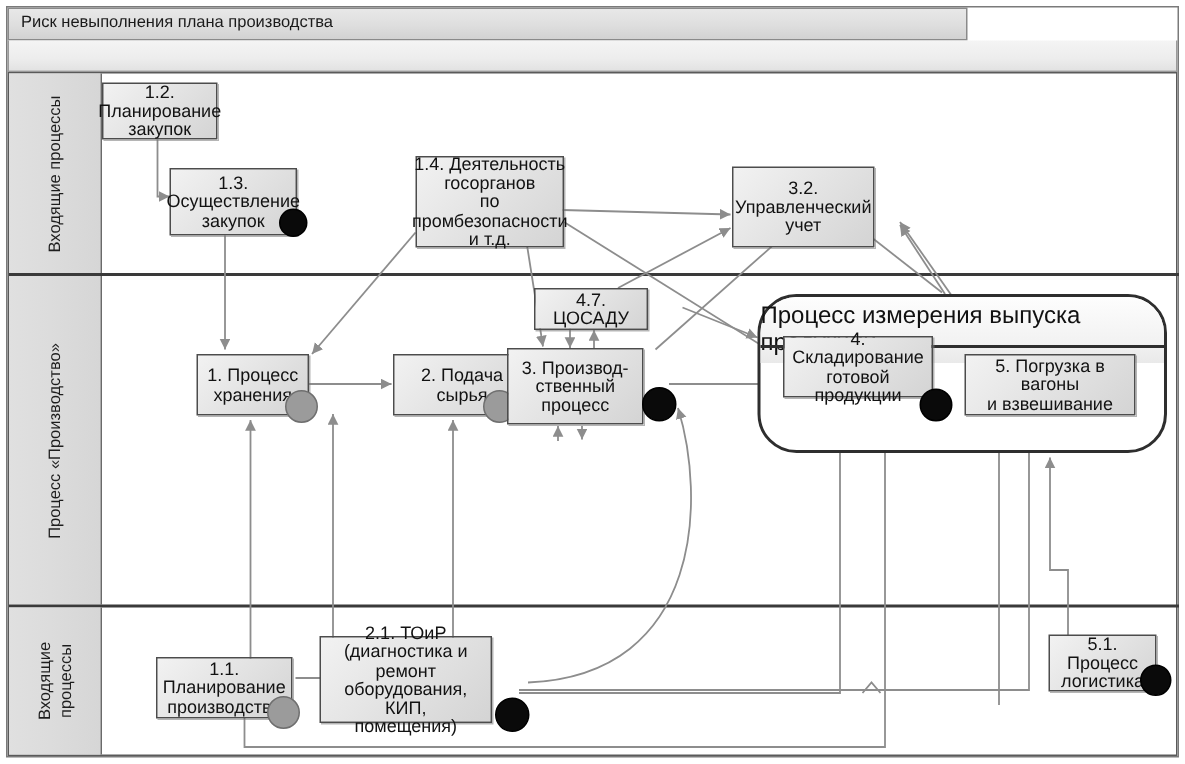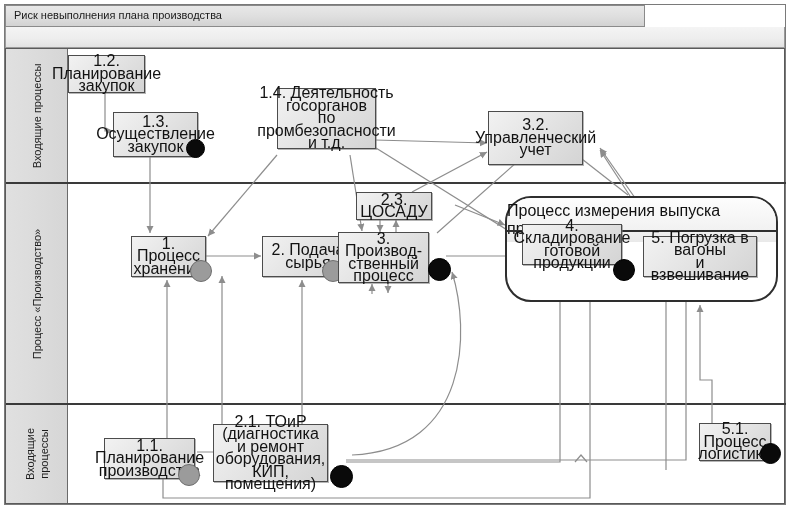--- a/index.html
+++ b/index.html
@@ -33,21 +33,21 @@
      white-space:nowrap;font-size:11px;color:#1d1d1d;text-align:center;}
   .lane-hdr .vtxt.two{line-height:14px;white-space:normal;width:120px;}
   .lane-sep{position:absolute;left:0;width:780px;height:0;
      border-top:2px solid #3a3a3a;}
 
   
   .node{position:absolute;box-sizing:border-box;border:1px solid #4c4c4c;
      background:linear-gradient(135deg,#f2f2f2 0%,#e6e6e6 40%,#d4d4d4 100%);
      box-shadow:1px 1px 0 rgba(120,120,120,.55);
      display:flex;align-items:center;justify-content:center;text-align:center;
-     font-size:16px;color:#121212;line-height:12.5px;padding:2px 3px;}
+     font-size:12px;color:#121212;line-height:12.5px;padding:2px 3px;}
   .node span{display:block;}
 
   
   .dot{position:absolute;border-radius:50%;box-sizing:border-box;}
   .dot.black{background:#0a0a0a;border:1px solid #000;}
   .dot.gray{background:#9b9b9b;border:1px solid #6f6f6f;}
 
   
   .subproc{position:absolute;box-sizing:border-box;border:2px solid #2e2e2e;
      border-radius:26px;background:#ffffff;}
@@ -160,30 +160,30 @@
 
   <div class="node" style="left:68px;top:55px;width:77px;height:38px;">
     <span>1.2.<br>Планирование<br>закупок</span>
   </div>
 
   <div class="node" style="left:113px;top:112px;width:85px;height:45px;">
     <span>1.3.<br>Осуществление<br>закупок</span>
   </div>
   <div class="dot black" style="left:186px;top:139px;width:19px;height:19px;"></div>
 
-  <div class="node" style="left:277px;top:88px;width:99px;height:61px;">
+  <div class="node" style="left:277px;top:104px;width:99px;height:61px;">
     <span>1.4. Деятельность<br>госорганов<br>по промбезопасности<br>и т.д.</span>
   </div>
 
   <div class="node" style="left:488px;top:111px;width:95px;height:54px;">
     <span>3.2.<br>Управленческий<br>учет</span>
   </div>
 
   <div class="node" style="left:356px;top:192px;width:76px;height:28px;">
-    <span>2.3. ЦОСАДУ</span>
+    <span>4.7. ЦОСАДУ</span>
   </div>
 
   <div class="node" style="left:131px;top:236px;width:75px;height:41px;">
     <span>1. Процесс<br>хранения</span>
   </div>
   <div class="dot gray" style="left:190px;top:260px;width:22px;height:22px;"></div>
 
   <div class="node" style="left:262px;top:236px;width:92px;height:41px;">
     <span>2. Подача<br>сырья</span>
   </div>

